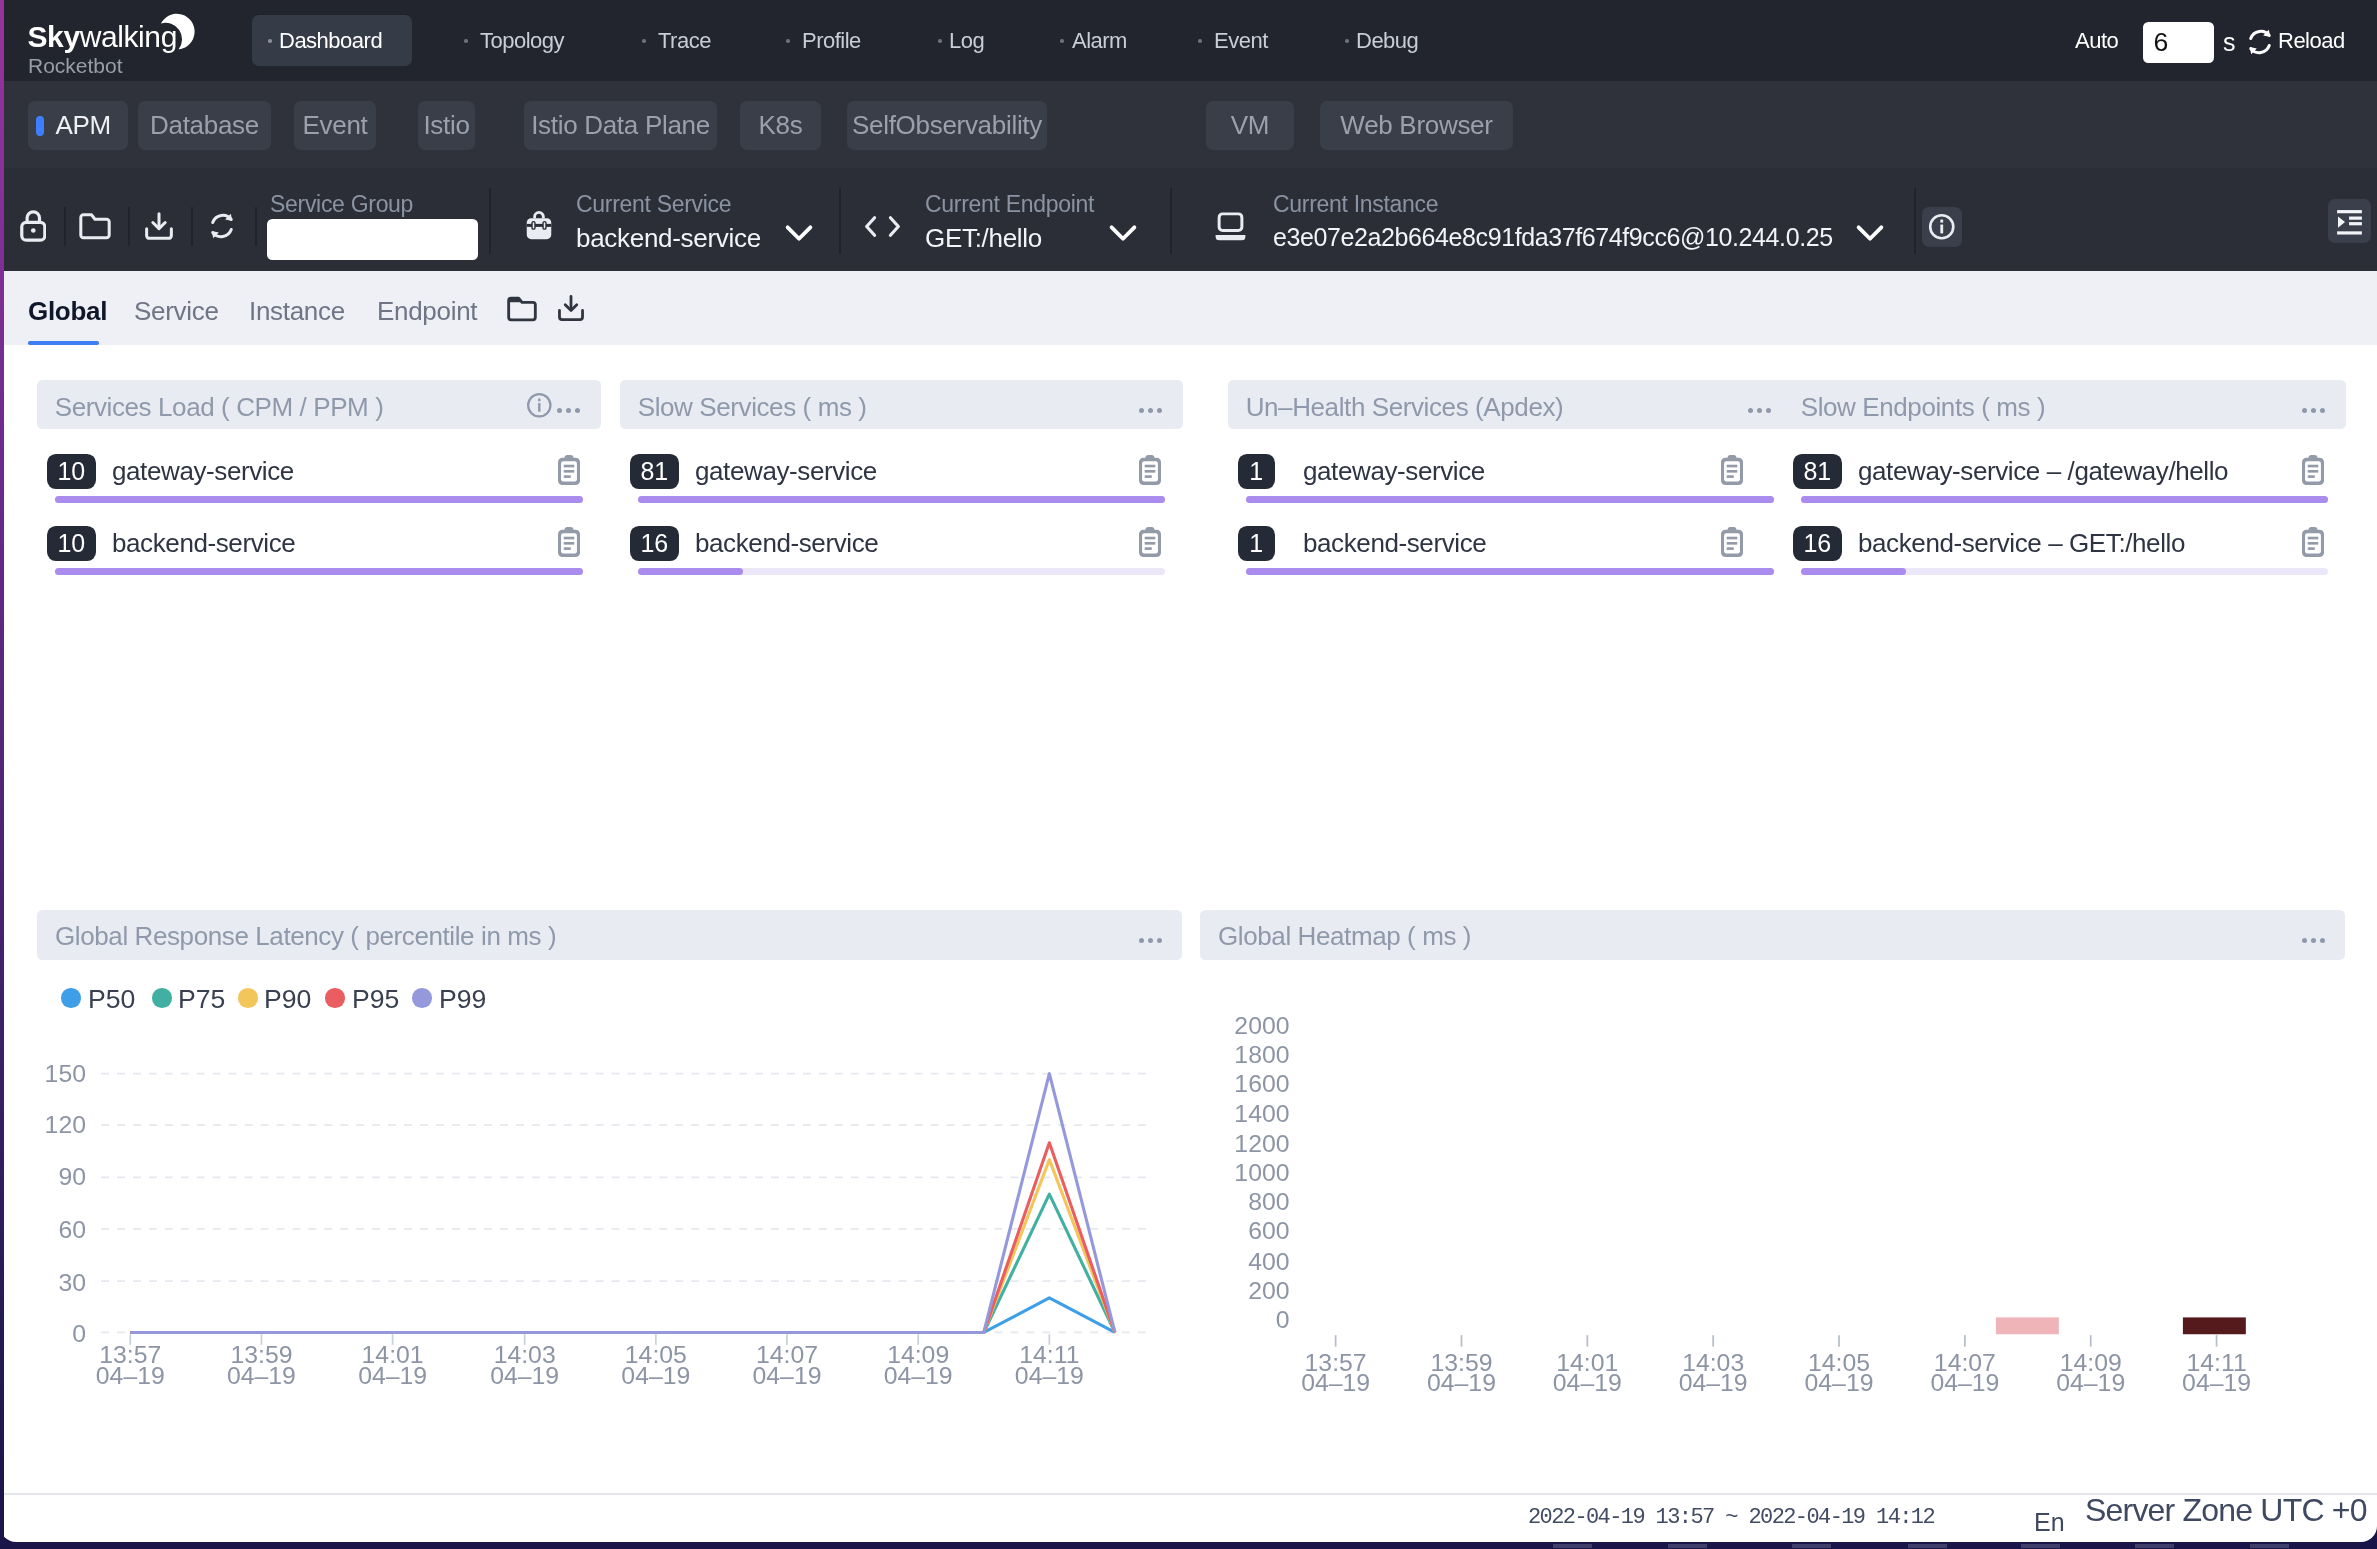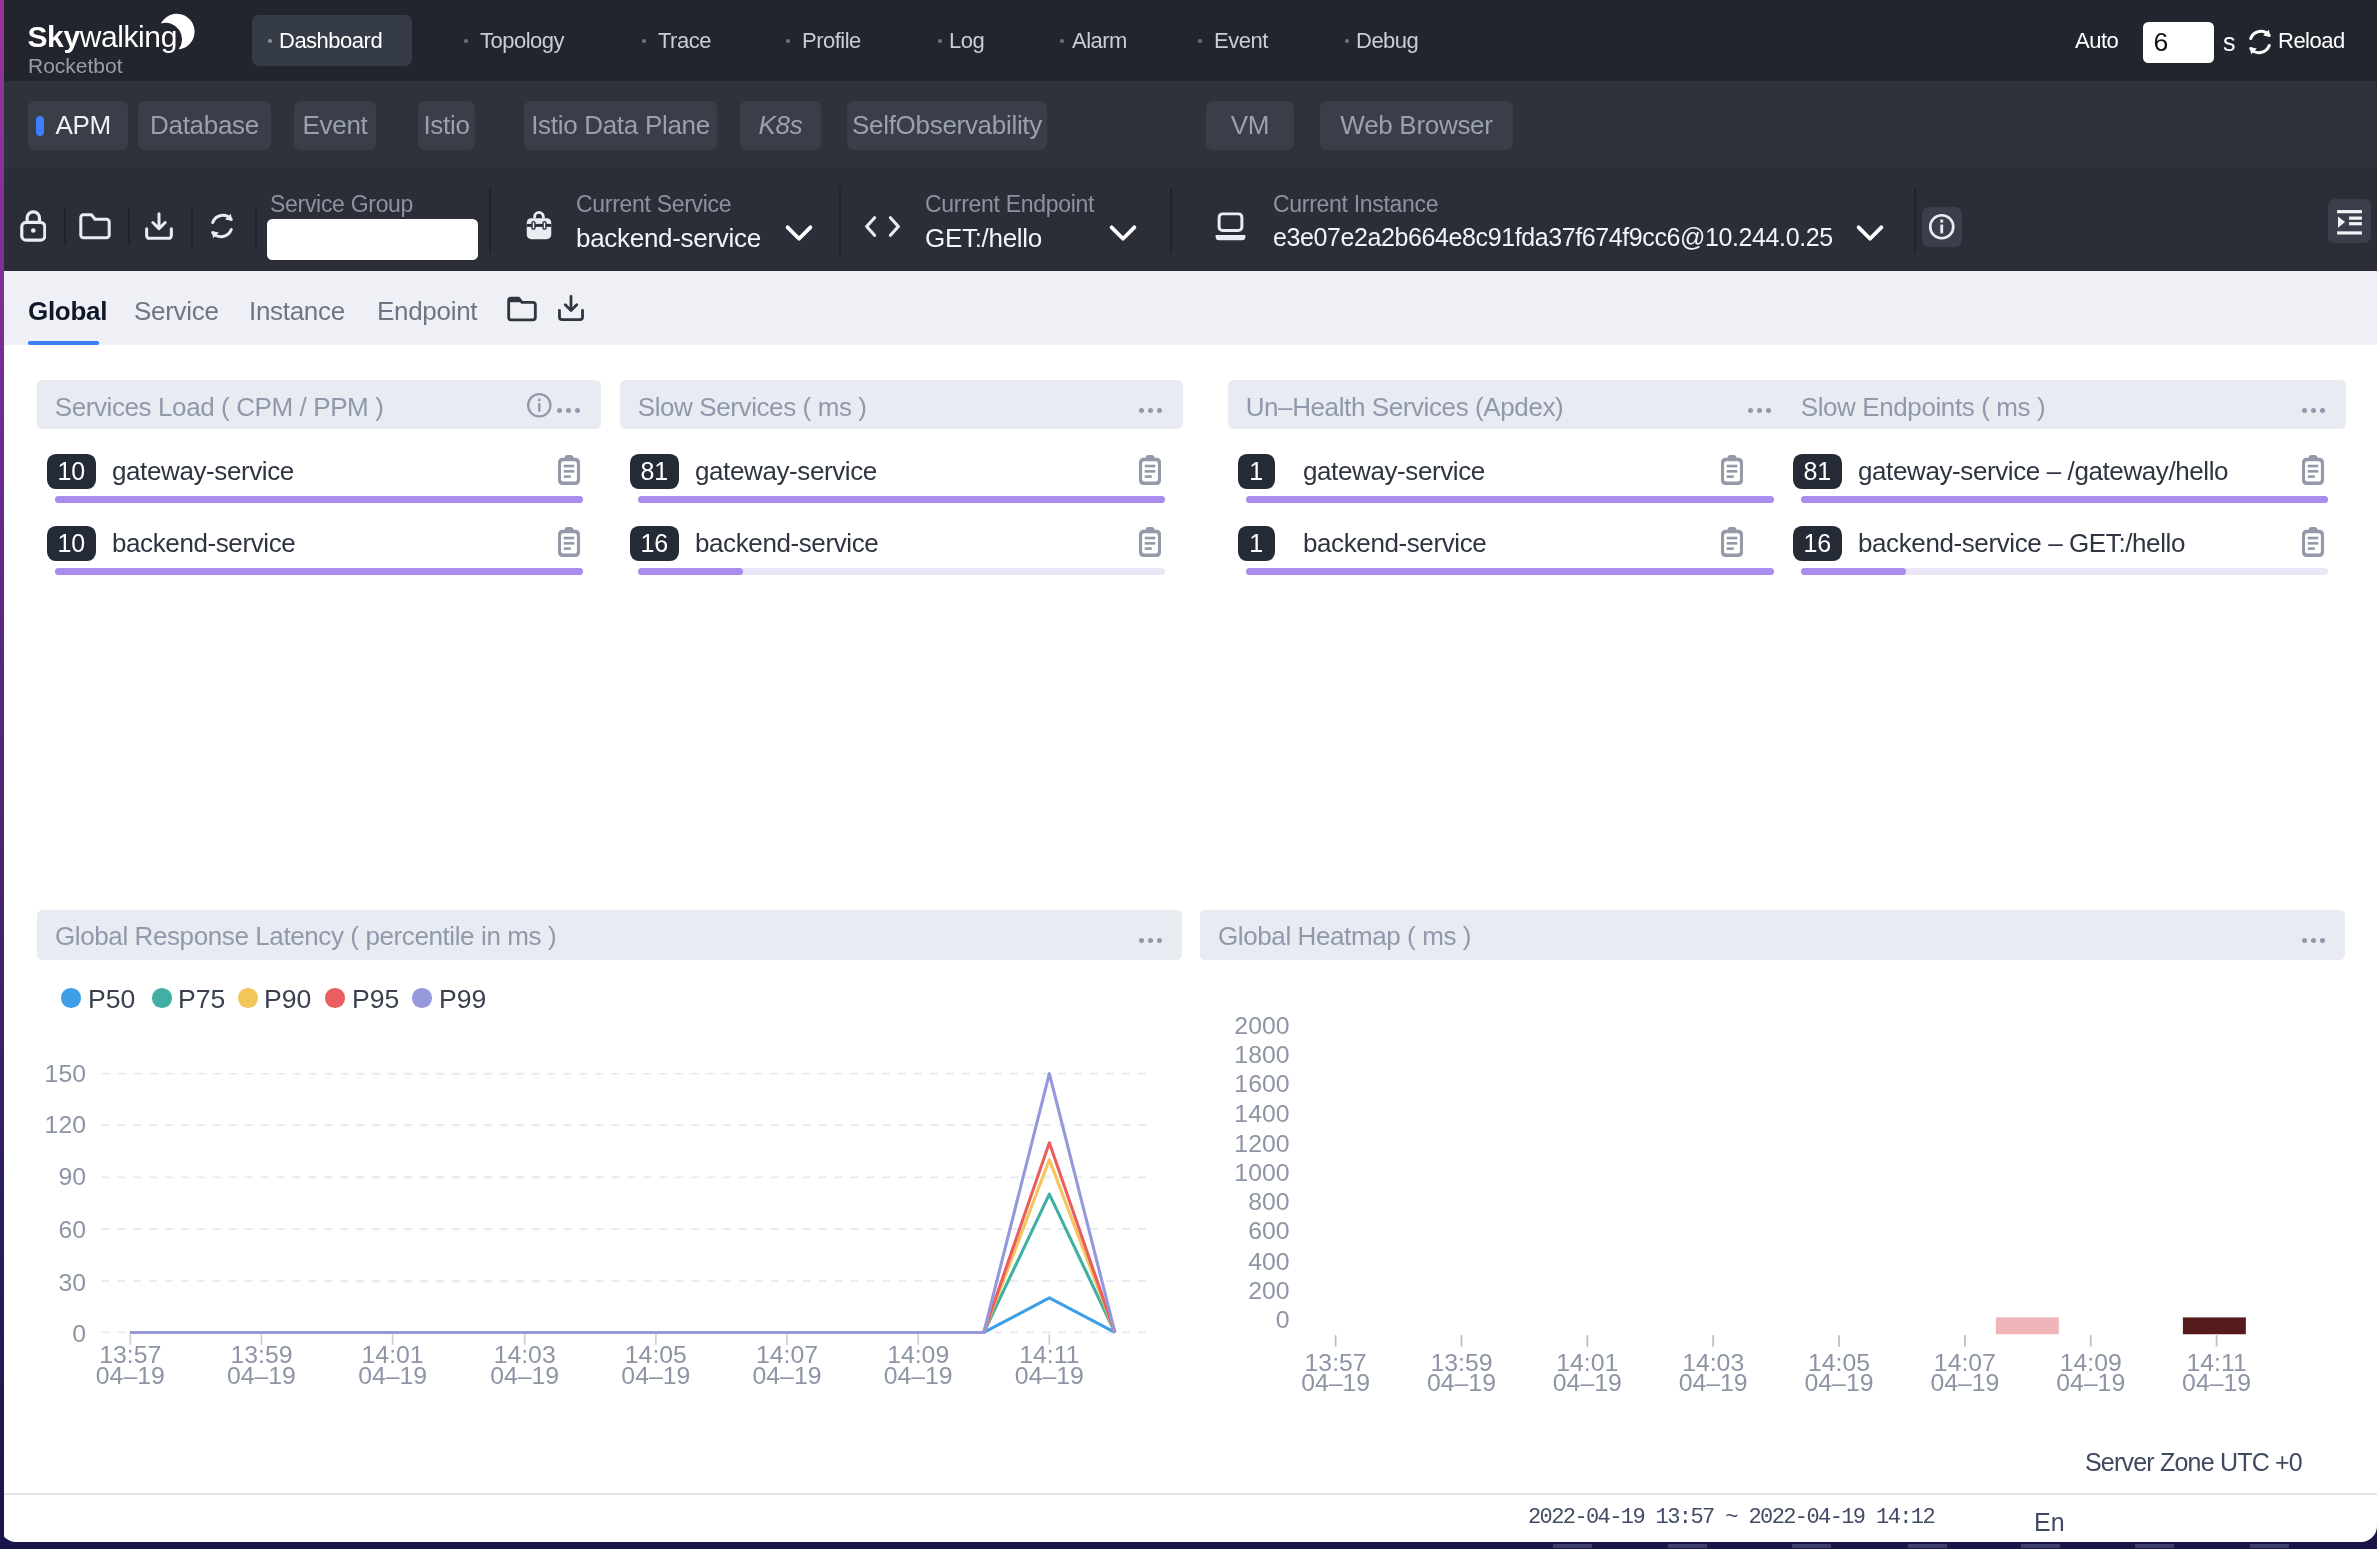--- a/index.html
+++ b/index.html
@@ -51,21 +51,21 @@
 .dots i { display:inline-block; width:5.3px; height:5.3px; border-radius:50%; background:#8f99ab; margin:0 1.8px; vertical-align:middle; }
 
 .panelhead { position:absolute; top:910px; height:50px; background:#e9ebf2; border-radius:5.3px; }
 .paneltitle { position:absolute; left:17.7px; top:12.4px; font-size:26px; letter-spacing:-0.4px; color:#8f99ab; white-space:nowrap; }
 .legend { position:absolute; top:984px; font-size:26.6px; color:#39404f; }
 .ldot { position:absolute; top:988px; width:19.5px; height:19.5px; border-radius:50%; }
 
 .footline { position:absolute; left:0; top:1493px; width:2377px; height:1.8px; background:#e4e6eb; }
 .footdate { position:absolute; z-index:10; left:1528px; top:1505px; font-family:"Liberation Mono", monospace; font-size:22px; color:#414b63; letter-spacing:-1.6px; }
 .footen { position:absolute; z-index:10; left:2034px; top:1508px; font-size:25px; color:#3f4961; }
-.footzone { position:absolute; z-index:10; left:2085px; top:1448px; font-size:25px; letter-spacing:-0.8px; color:#3f4961;text-align:right; }
+.footzone { position:absolute; z-index:10; left:2085px; top:1492px; font-size:32px; letter-spacing:-0.8px; color:#3f4961;text-align:right; }
 .bottomstrip { position:absolute; z-index:4; left:0; top:1518px; width:2377px; height:32px; background:#191549; }
 .bottommask { position:absolute; z-index:5; left:0; top:1507px; width:2377px; height:35px; background:#fff; border-radius:0 0 16px 16px; }
 svg.layer { position:absolute; left:0; top:0; width:2377px; height:1550px; pointer-events:none; }
 </style>
 </head>
 <body>
 <div class="row1"></div>
 <div class="leftedge"></div>
 <div class="row2"></div>
 <div class="row3"></div>
@@ -106,21 +106,21 @@
   <path d="M27.0 3.2 L 28.6 11.4 L 20.6 9.6 Z" fill="#ffffff"></path>
   <path d="M7.0 30.8 L 5.4 22.6 L 13.4 24.4 Z" fill="#ffffff"></path>
 </svg>
 <div class="navitem nav-white" style="left:2278px;">Reload</div>
 
 <div class="chip" style="left:28px; width:100px; color:#eef0f4; text-align:left; padding-left:27.5px;"><span class="pill"></span>APM</div>
 <div class="chip" style="left:138px; width:133px;">Database</div>
 <div class="chip" style="left:294px; width:82px;">Event</div>
 <div class="chip" style="left:418px; width:57px;">Istio</div>
 <div class="chip" style="left:524px; width:193px;">Istio Data Plane</div>
-<div class="chip" style="left:740px; width:81px;font-style:italic;">K8s</div>
+<div class="chip" style="left:740px; width:81px;">K8s</div>
 <div class="chip" style="left:847px; width:200px;">SelfObservability</div>
 <div class="chip" style="left:1206px; width:88px;">VM</div>
 <div class="chip" style="left:1320px; width:193px;">Web Browser</div>
 
 <svg class="abs" style="left:19.5px; top:210px;" width="26.6" height="32" viewBox="0 0 30 36">
   <rect x="2" y="14" width="26" height="20" rx="5" fill="none" stroke="#e9ecf0" stroke-width="3.6"></rect>
   <path d="M8 14 V 9 A 7 7 0 0 1 22 9 V 14" fill="none" stroke="#e9ecf0" stroke-width="3.6"></path>
   <circle cx="15" cy="23" r="2.6" fill="#e9ecf0"></circle>
 </svg>
 <div class="tbdiv" style="left:64px;"></div>

